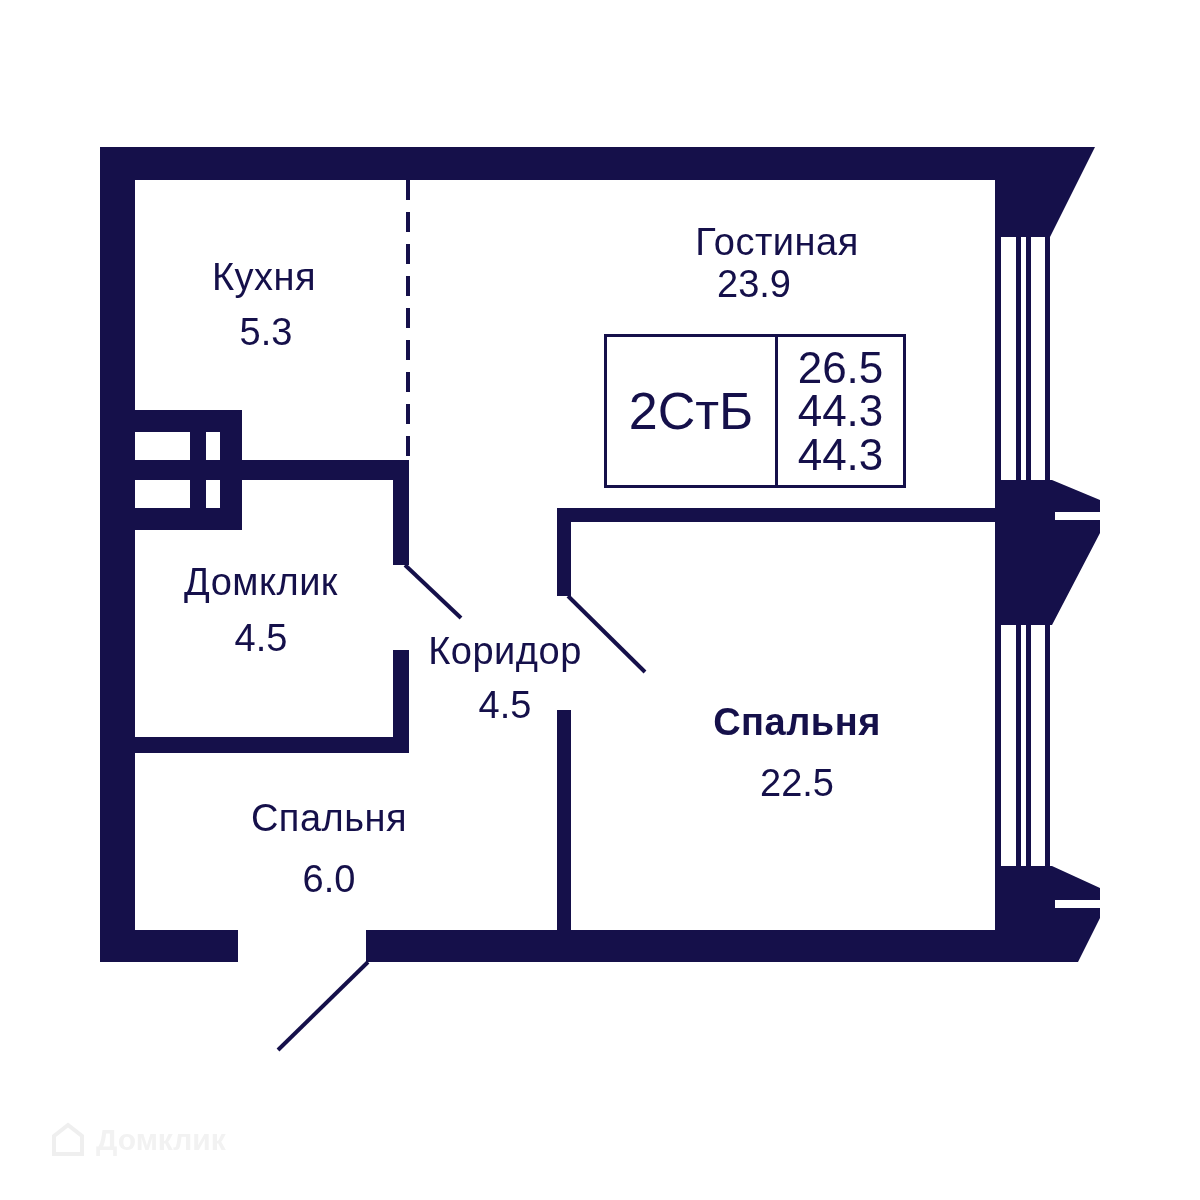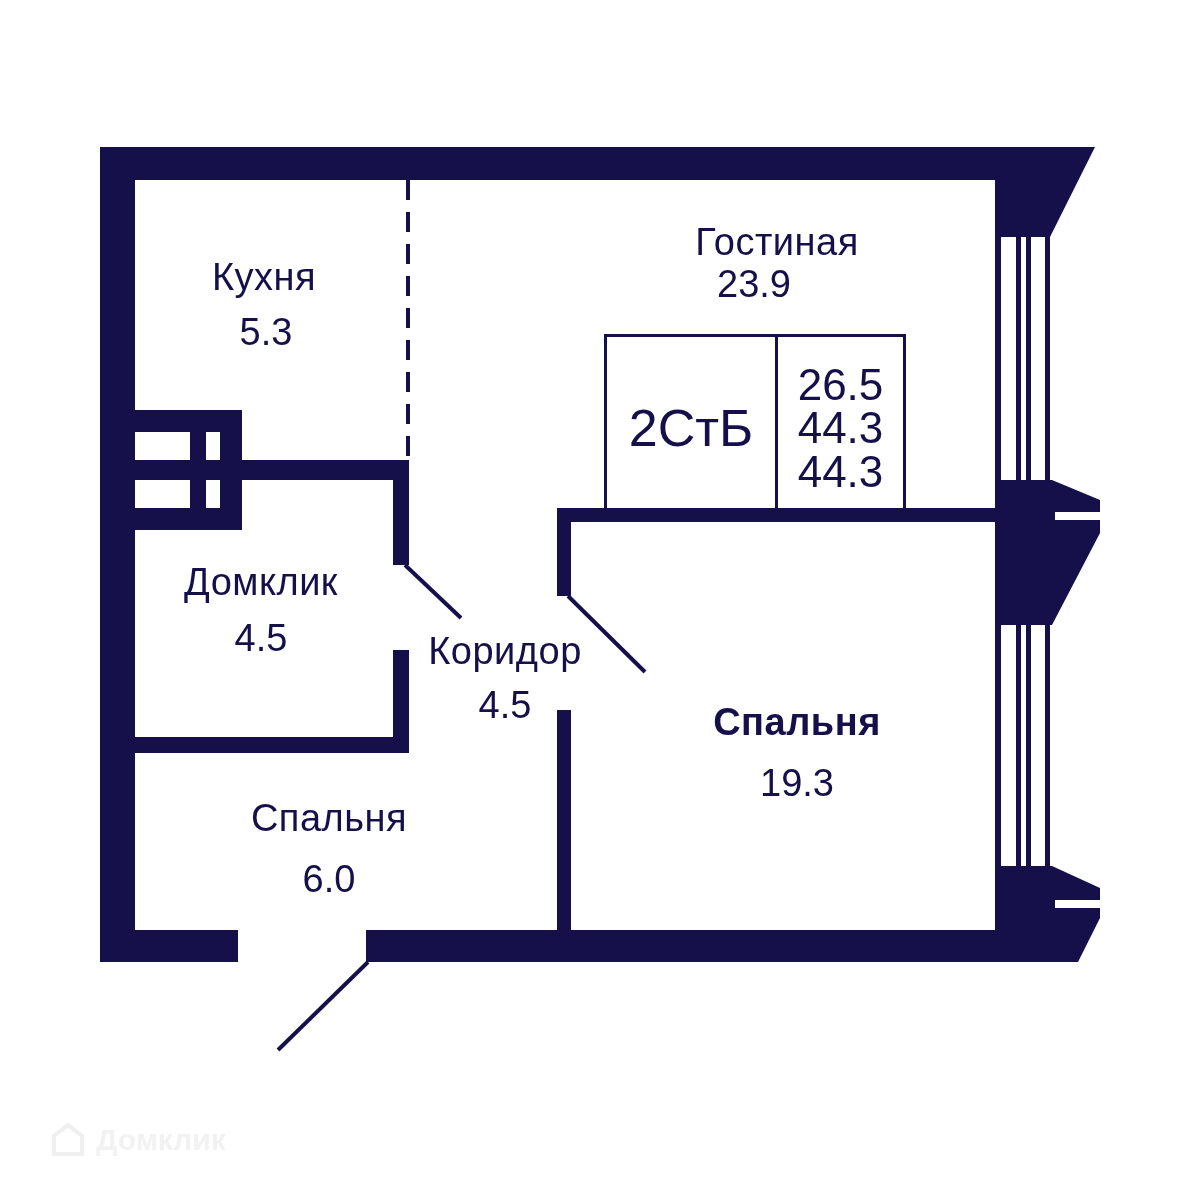--- a/index.html
+++ b/index.html
@@ -1,20 +1,20 @@
 <!DOCTYPE html>
 <html><head>
   <meta charset="utf-8">
   <style>
     html, body { margin: 0; padding: 0; background: #ffffff; }
     body { width: 1200px; height: 1200px; position: relative; overflow: hidden; font-family: "Liberation Sans", "DejaVu Sans", sans-serif; }
     #plan { position: absolute; left: 0; top: 0; width: 1200px; height: 1200px; }
     .room-label { position: absolute; color: #15104a; text-align: center; font-size: 38px; letter-spacing: 0.5px; line-height: 1; white-space: nowrap; transform: translateX(-50%); }
     .room-area { position: absolute; color: #15104a; text-align: center; font-size: 38px; line-height: 1; white-space: nowrap; transform: translateX(-50%); }
-    .info-box { position: absolute; left: 604px; top: 334px; width: 302px; height: 188px; border: 3px solid #15104a; box-sizing: border-box; display: flex; }
+    .info-box { position: absolute; left: 604px; top: 334px; width: 302px; height: 154px; border: 3px solid #15104a; box-sizing: border-box; display: flex; }
     .info-code { width: 168px; border-right: 3px solid #15104a; display: flex; align-items: center; justify-content: center; font-size: 52px; color: #15104a; }
     .info-values { flex: 1; display: flex; flex-direction: column; justify-content: center; align-items: center; font-size: 44px; color: #15104a; line-height: 0.98; }
     .watermark { position: absolute; left: 48px; top: 1120px; display: flex; align-items: center; gap: 8px; color: #f2f2f2; font-size: 30px; font-weight: bold; }
   </style>
 </head>
 <body>
 
 <svg id="plan" viewBox="0 0 1200 1200" xmlns="http://www.w3.org/2000/svg">
   <g fill="#15104a">
 
@@ -76,21 +76,21 @@
 <div class="room-label" style="left:777px; top:203px;margin-top:20px;">Гостиная</div>
 <div class="room-area" style="left:754px; top:265px;">23.9</div>
 
 <div class="room-label" style="left:261px; top:563px;">Домклик</div>
 <div class="room-area" style="left:261px; top:619px;">4.5</div>
 
 <div class="room-label" style="left:505px; top:632px;">Коридор</div>
 <div class="room-area" style="left:505px; top:686px;">4.5</div>
 
 <div class="room-label" style="left:797px; top:703px;font-weight:bold;">Спальня</div>
-<div class="room-area" style="left:797px; top:764px;">19.3</div>
+<div class="room-area" style="left:797px; top:764px;">22.5</div>
 
 <div class="room-label" style="left:329px; top:799px;">Спальня</div>
 <div class="room-area" style="left:329px; top:860px;">6.0</div>
 
 <div class="info-box">
   <div class="info-code">2СтБ</div>
   <div class="info-values">
     <div>26.5</div>
     <div>44.3</div>
     <div>44.3</div>

